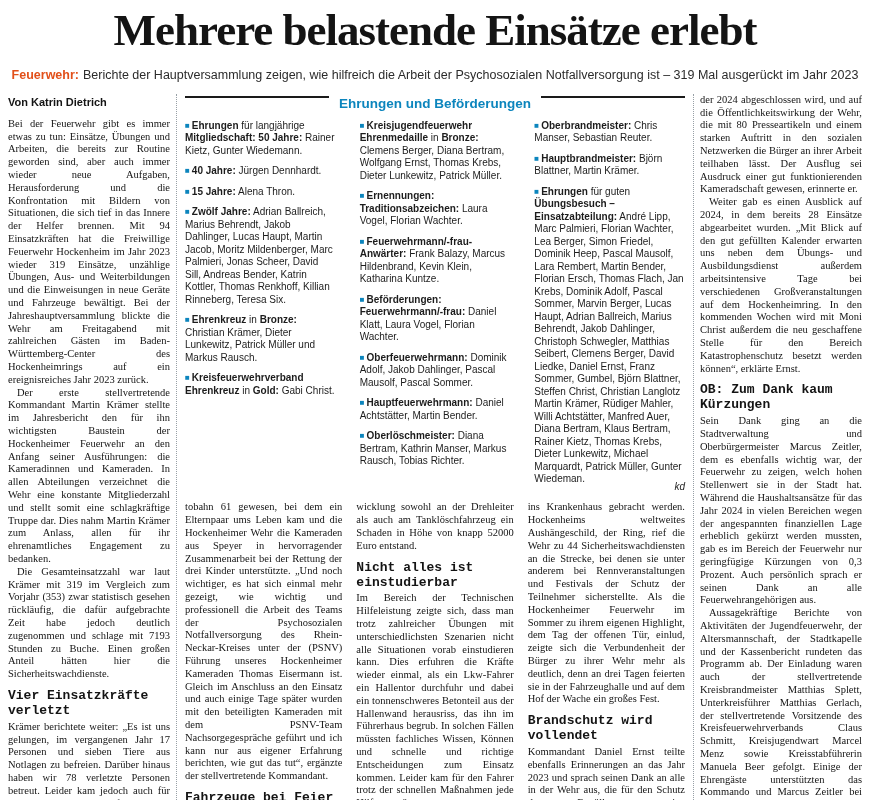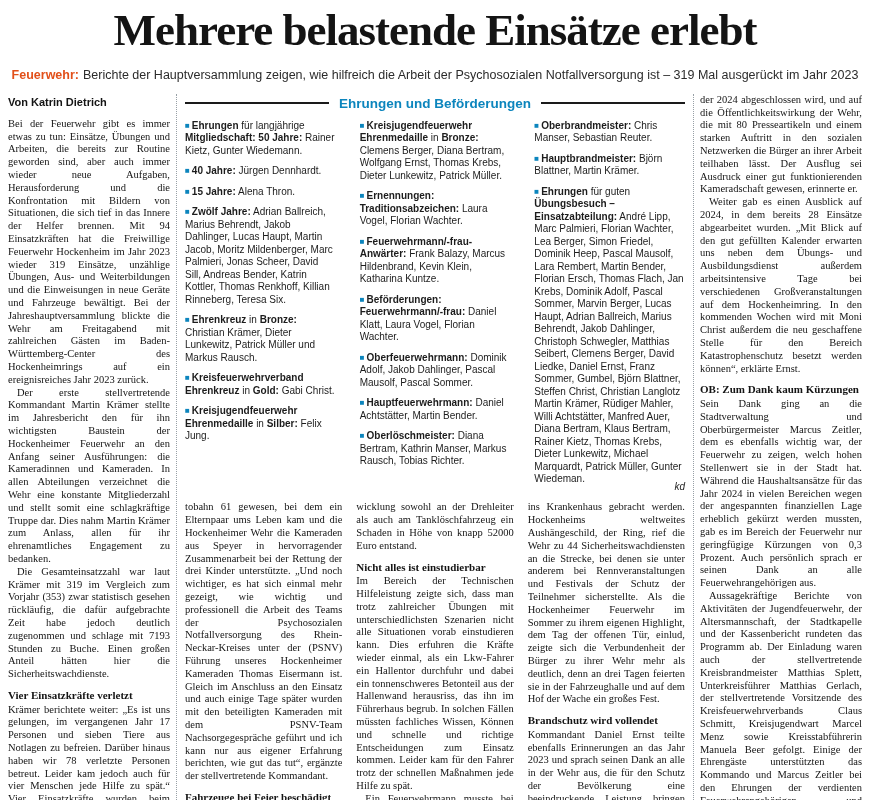--- a/index.html
+++ b/index.html
@@ -18,25 +18,25 @@
   .content{display:flex;height:706px;overflow:hidden;}
   .side-col{flex:0 0 162px;overflow:hidden;}
   .mid{flex:1;overflow:hidden;margin:0 6px;padding:0 8px;
        border-left:1px dotted #98a0a6;border-right:1px dotted #98a0a6;}
 
   .byline{font-family:"Liberation Sans",sans-serif;font-weight:bold;font-size:11px;
           margin:2px 0 10px;}
 
   p{margin:0;text-align:justify;font-size:10.5px;line-height:1.22;}
   p.ind{text-indent:9px;}
-  h4.section{font-family:Liberation Serif, serif;font-weight:bold;font-size:11px;
+  h4.section{font-family:Liberation Mono, monospace;font-weight:bold;font-size:13px;
              margin:8px 0 2px;line-height:1.15;}
 
   
-  .box-header{display:flex;align-items:center;gap:8px;margin:2px 0 9px;}
+  .box-header{display:flex;align-items:flex-start;gap:8px;margin:2px 0 9px;}
   .box-header .rule{flex:1;border-top:2px solid #1a1a1a;height:0;}
   .box-title{font-family:"Liberation Sans",sans-serif;font-weight:bold;font-size:13.5px;
              color:#0c85bd;white-space:nowrap;padding:0 2px;}
   .box-body{display:flex;gap:24px;font-family:"Liberation Sans",sans-serif;
             font-size:10px;line-height:1.25;color:#1c1c1c;}
   .box-col{flex:1;min-width:0;}
   .box-item{margin-bottom:8px;text-align:left;}
   .box-item b{font-weight:bold;}
   .bullet{color:#0c85bd;font-size:8px;vertical-align:1px;margin-right:2px;}
   .credit{text-align:right;font-family:"Liberation Sans",sans-serif;font-style:italic;
@@ -76,21 +76,20 @@
       </div>
 
       <div class="box-body">
         <div class="box-col">
             <div class="box-item"><span class="bullet">■</span><b>Ehrungen</b><span> für langjährige </span><b>Mitgliedschaft: 50 Jahre:</b><span> Rainer Kietz, Gunter Wiedemann.</span></div>
             <div class="box-item"><span class="bullet">■</span><b>40 Jahre:</b><span> Jürgen Dennhardt.</span></div>
             <div class="box-item"><span class="bullet">■</span><b>15 Jahre:</b><span> Alena Thron.</span></div>
             <div class="box-item"><span class="bullet">■</span><b>Zwölf Jahre:</b><span> Adrian Ballreich, Marius Behrendt, Jakob Dahlinger, Lucas Haupt, Martin Jacob, Moritz Mildenberger, Marc Palmieri, Jonas Scheer, David Sill, Andreas Bender, Katrin Kottler, Thomas Renkhoff, Killian Rinneberg, Teresa Six.</span></div>
             <div class="box-item"><span class="bullet">■</span><b>Ehrenkreuz</b><span> in </span><b>Bronze:</b><span> Christian Krämer, Dieter Lunkewitz, Patrick Müller und Markus Rausch.</span></div>
             <div class="box-item"><span class="bullet">■</span><b>Kreisfeuerwehrverband Ehrenkreuz</b><span> in </span><b>Gold:</b><span> Gabi Christ.</span></div>
-            <div class="box-item"><span class="bullet">■</span><b>Kreisjugendfeuerwehr Ehrenmedaille</b><span> in </span><b>Silber:</b><span> Felix Jung.</span></div>
           </div>
         <div class="box-col">
             <div class="box-item"><span class="bullet">■</span><b>Kreisjugendfeuerwehr Ehrenmedaille</b><span> in </span><b>Bronze:</b><span> Clemens Berger, Diana Bertram, Wolfgang Ernst, Thomas Krebs, Dieter Lunkewitz, Patrick Müller.</span></div>
             <div class="box-item"><span class="bullet">■</span><b>Ernennungen: Traditionsabzeichen:</b><span> Laura Vogel, Florian Wachter.</span></div>
             <div class="box-item"><span class="bullet">■</span><b>Feuerwehrmann/-frau-Anwärter:</b><span> Frank Balazy, Marcus Hildenbrand, Kevin Klein, Katharina Kuntze.</span></div>
             <div class="box-item"><span class="bullet">■</span><b>Beförderungen: Feuerwehrmann/-frau:</b><span> Daniel Klatt, Laura Vogel, Florian Wachter.</span></div>
             <div class="box-item"><span class="bullet">■</span><b>Oberfeuerwehrmann:</b><span> Dominik Adolf, Jakob Dahlinger, Pascal Mausolf, Pascal Sommer.</span></div>
             <div class="box-item"><span class="bullet">■</span><b>Hauptfeuerwehrmann:</b><span> Daniel Achtstätter, Martin Bender.</span></div>
             <div class="box-item"><span class="bullet">■</span><b>Oberlöschmeister:</b><span> Diana Bertram, Kathrin Manser, Markus Rausch, Tobias Richter.</span></div>
           </div>

